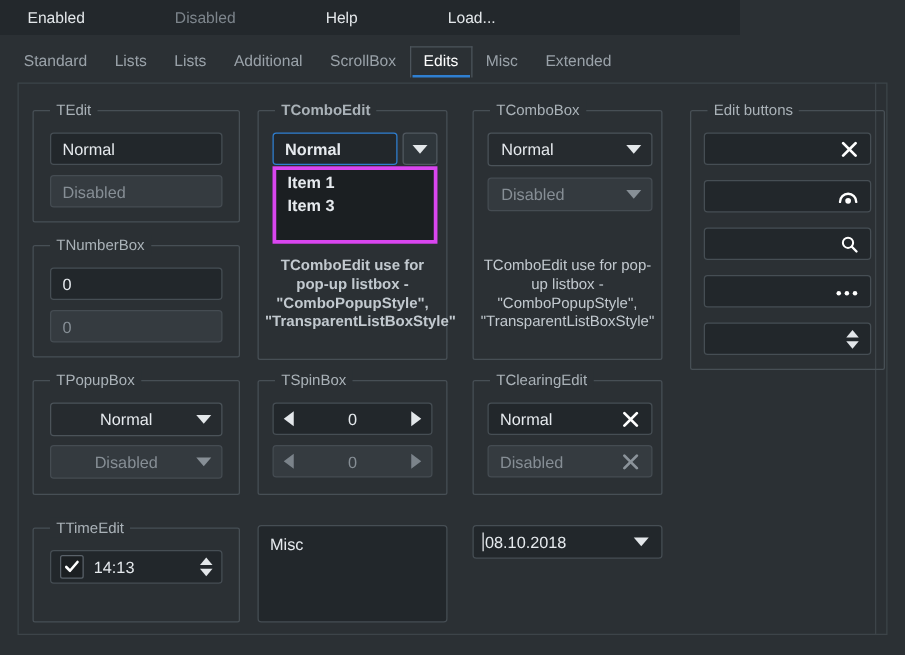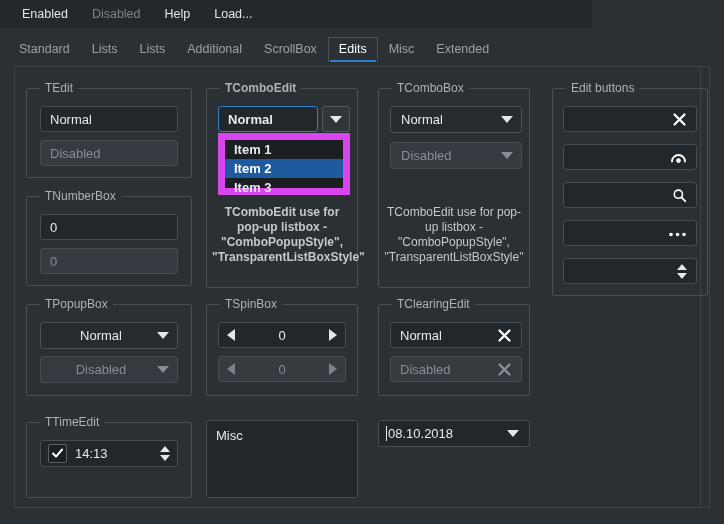--- a/index.html
+++ b/index.html
@@ -10,21 +10,21 @@
     color:#d6dade;
     overflow:hidden;
     -webkit-font-smoothing:antialiased;
   }
   .app{position:relative;width:724px;height:524px;background:#2b3034;}
 
   
   .menubar{
     position:absolute;left:0;top:0;width:592px;height:28px;
     background:#23282c;display:flex;align-items:center;
-    padding-left:10px;box-sizing:border-box;
+    padding-left:10px;box-sizing:border-box;gap:48px;
   }
   .menuitem{
     font-size:12.5px;color:#e3e7ea;padding:4px 12px;white-space:nowrap;
   }
   .menuitem.dim{color:#7d858c;}
 
   
   .tabstrip{
     position:absolute;left:0;top:28px;width:724px;height:36px;
     background:#2b3034;display:flex;align-items:flex-end;
@@ -97,21 +97,21 @@
   
   .cbtn{
     position:absolute;box-sizing:border-box;border-radius:3px;
     background:#2f363b;border:1px solid #515960;
     display:flex;align-items:center;justify-content:center;
   }
 
   
   .droplist{
     position:absolute;box-sizing:border-box;
-    background:#1b1f22;border:7px solid #d946ef;
+    background:#1b1f22;border:3px solid #d946ef;
     z-index:40;
   }
   .dropitem{
     height:19px;line-height:19px;padding-left:9px;font-size:13px;color:#e6eaee;
     white-space:nowrap;
   }
   .dropitem.sel{background:#1f5a9e;color:#ffffff;}
 
   
   .note{
@@ -247,21 +247,20 @@
 
     <div class="edit focus" style="left:12px;top:26px;width:100px;height:26px;">
       <span class="txt">Normal</span>
     </div>
     <div class="cbtn" style="left:116px;top:26px;width:28px;height:26px;">
       <span class="caret" style="margin-left:0;"></span>
     </div>
 
     <div class="droplist" style="left:12px;top:53px;width:132px;height:62px;">
       <div class="dropitem">Item 1</div>
-      <div class="dropitem sel">Item 2</div>
       <div class="dropitem">Item 3</div>
     </div>
 
     <div class="note" style="left:6px;top:125px;width:140px;">TComboEdit use for pop-up listbox - "ComboPopupStyle", "TransparentListBoxStyle"</div>
   </div>
 
   <div class="group" style="left:206px;top:296px;width:152px;height:100px;">
     <div class="gbox"></div>
     <div class="glabel">TSpinBox</div>
     <div class="spin" style="left:12px;top:26px;width:128px;height:26px;">

